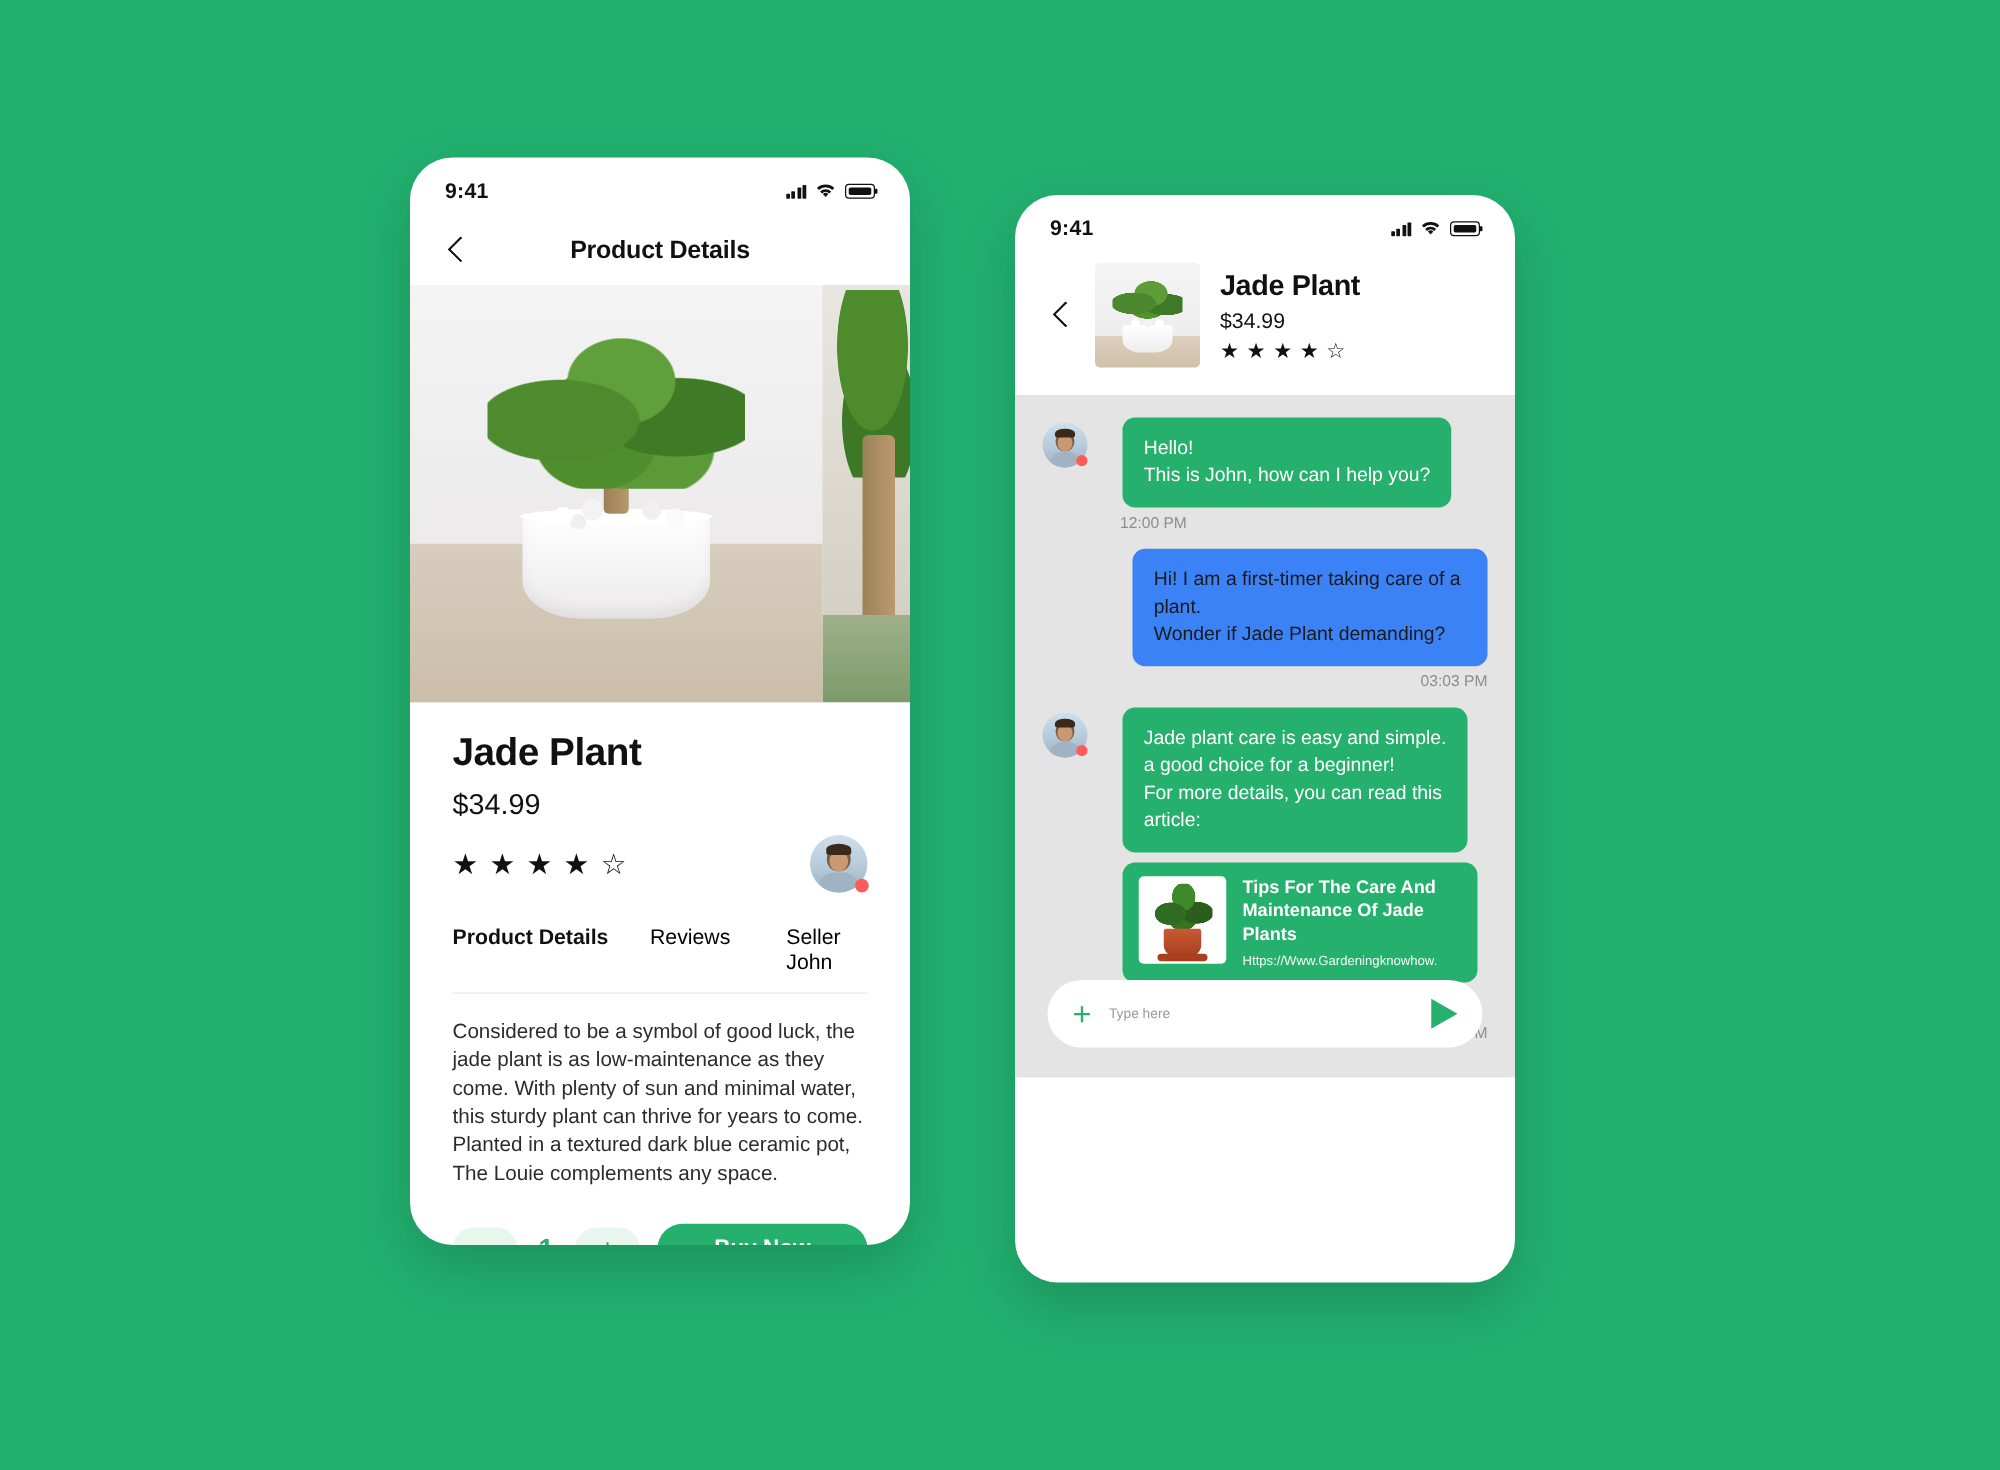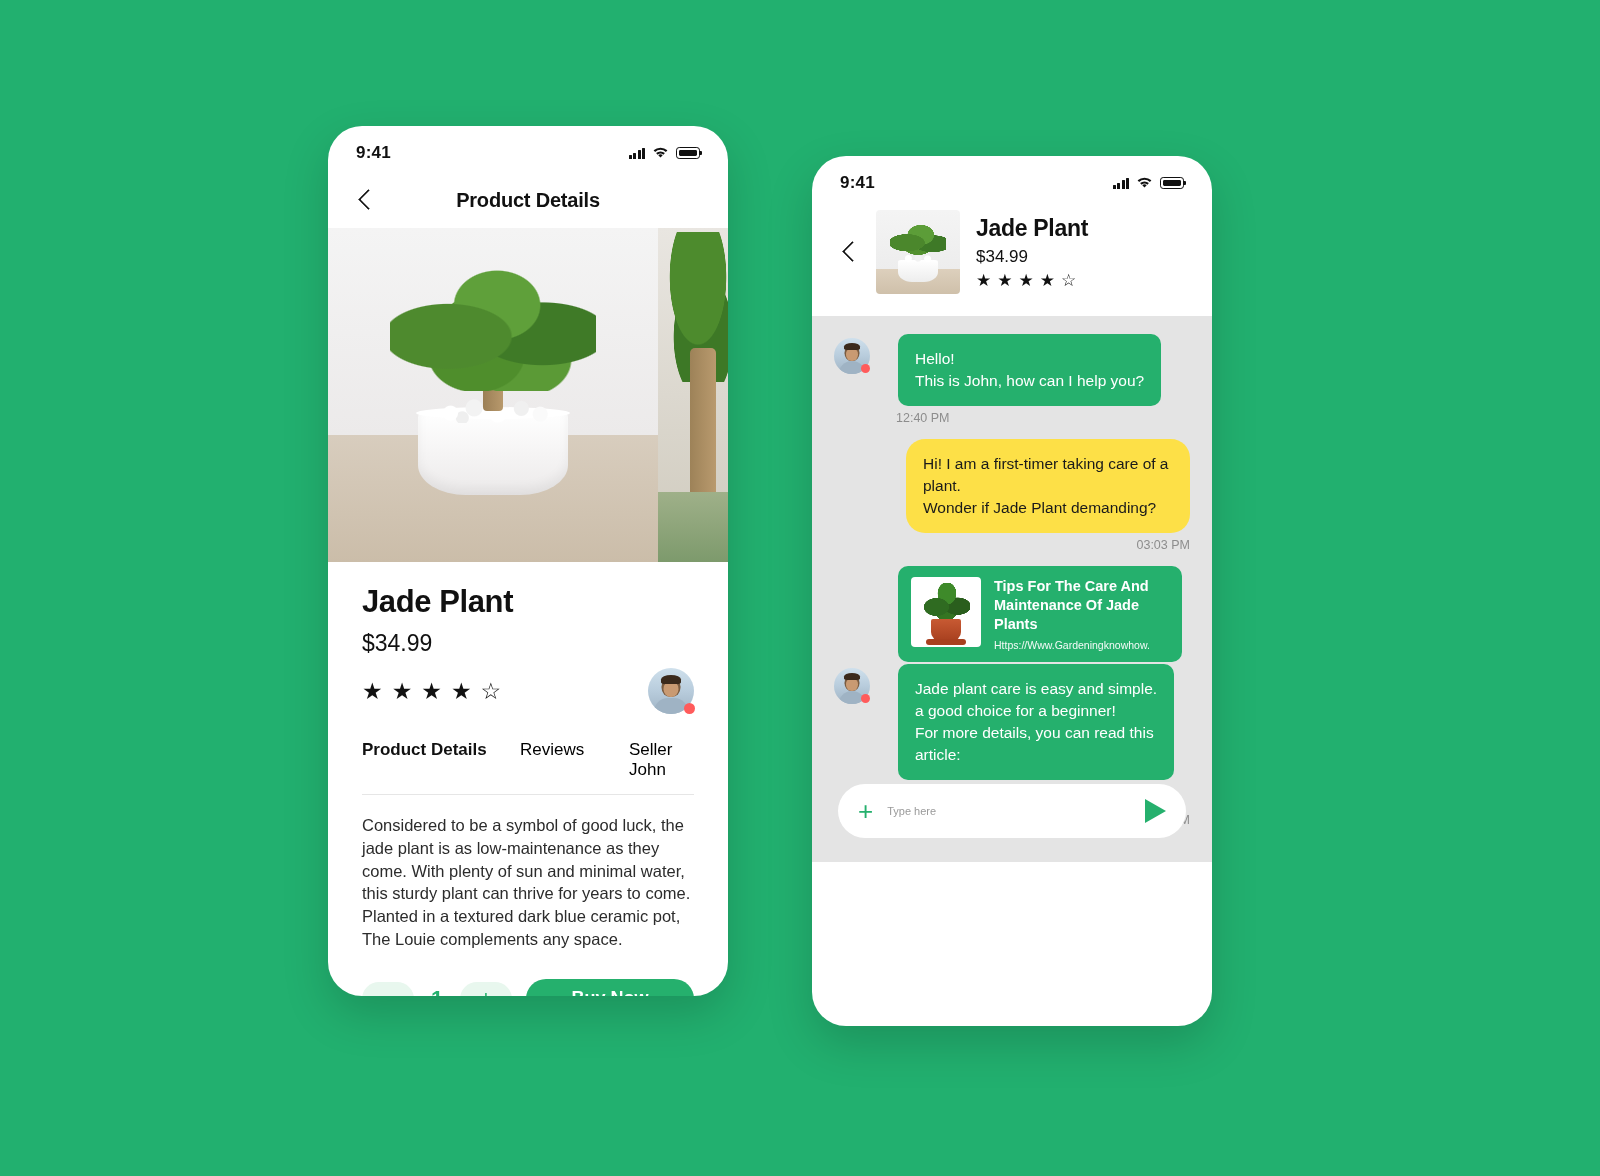--- a/index.html
+++ b/index.html
@@ -148,21 +148,21 @@
   .mini-av { width: 36px; height: 36px; flex: 0 0 36px; position: relative; margin-top: 4px; }
   .mini-av .avatar { width: 36px; height: 36px; }
   .mini-av .avatar .head{ top:6px; width:15px; height:17px; }
   .mini-av .avatar .face{ top:10px; width:12px; height:13px; }
   .mini-av .avatar .hairf{ top:5px; width:16px; height:7px; }
   .mini-av .avatar .body{ bottom:-3px; width:27px; height:16px; }
   .mini-av .dot-online{ width:9px; height:9px; right:0; bottom:1px; }
 
   .bubble { max-width: 284px; padding: 14px 17px; font-size: 15.5px; line-height: 1.42; border-radius: 10px; white-space: pre-line; }
   .bubble.in  { background: #25b06d; color: #fff; }
-  .bubble.out { background: #fde047; color: #1a1a1a; border-radius: 19px; }
+  .bubble.out { background: #3b82f6; color: #1a1a1a; }
   .stamp { font-size: 12.5px; color: #8d8d8d; margin: 5px 0 14px 0; }
   .stamp.left  { margin-left: 62px; }
   .stamp.right { text-align: right; }
 
   .link-card { background:#25b06d; border-radius:10px; padding:11px 13px; display:flex; gap:13px; max-width:284px; align-items:flex-start; cursor:pointer; }
   .link-thumb { width: 70px; height: 70px; flex: 0 0 70px; border-radius: 4px; background:#fff; position: relative; overflow: hidden; }
   .link-thumb .lpot{position:absolute;left:50%;transform:translateX(-50%);bottom:6px;width:30px;height:22px;background:linear-gradient(180deg,#c85a33,#a8401f);border-radius:2px 2px 9px 9px;}
   .link-thumb .lpot::after{content:"";position:absolute;left:-5px;right:-5px;bottom:-4px;height:6px;background:#a8401f;border-radius:3px;}
   .link-thumb .lfol{position:absolute;left:50%;transform:translateX(-50%);bottom:24px;width:48px;height:40px;
     background:radial-gradient(ellipse at 30% 60%,#2f6b21 0 26%,transparent 27%),
@@ -320,57 +320,57 @@
             <span class="head"></span>
             <span class="face"></span>
             <span class="hairf"></span>
             <span class="body"></span>
           </div>
           <span class="dot-online"></span>
         </div>
         <div class="bubble in">Hello!
 This is John, how can I help you?</div>
       </div>
-      <div class="stamp left">12:40 PM</div>
+      <div class="stamp left">12:00 PM</div>
 
       <div class="msg-row out">
         <div class="bubble out">Hi! I am a first-timer taking care of a plant.
 Wonder if Jade Plant demanding?</div>
       </div>
       <div class="stamp right">03:03 PM</div>
-
-      <div class="msg-row" style="margin-top:8px">
-        <div class="mini-av" style="visibility:hidden"></div>
-        <div class="link-card">
-          <div class="link-thumb">
-            <span class="lfol"></span>
-            <span class="lpot"></span>
-          </div>
-          <div class="link-txt">
-            <div class="link-title">Tips For The Care And Maintenance Of Jade Plants</div>
-            <div class="link-url">Https://Www.Gardeningknowhow.</div>
-          </div>
-        </div>
-      </div>
 
       <div class="msg-row">
         <div class="mini-av">
           <div class="avatar">
             <span class="head"></span>
             <span class="face"></span>
             <span class="hairf"></span>
             <span class="body"></span>
           </div>
           <span class="dot-online"></span>
         </div>
         <div class="bubble in">Jade plant care is easy and simple.
 a good choice for a beginner!
 For more details, you can read this
 article:</div>
       </div>
+
+      <div class="msg-row" style="margin-top:8px">
+        <div class="mini-av" style="visibility:hidden"></div>
+        <div class="link-card">
+          <div class="link-thumb">
+            <span class="lfol"></span>
+            <span class="lpot"></span>
+          </div>
+          <div class="link-txt">
+            <div class="link-title">Tips For The Care And Maintenance Of Jade Plants</div>
+            <div class="link-url">Https://Www.Gardeningknowhow.</div>
+          </div>
+        </div>
+      </div>
       <div class="stamp left">12:06 PM</div>
 
       <div class="stamp right">12:10 PM</div>
 
       <div class="composer">
         <span class="plus-icon">+</span>
         <input class="type-input" placeholder="Type here" style="">
         <span class="send-icon"></span>
       </div>
     </div>

